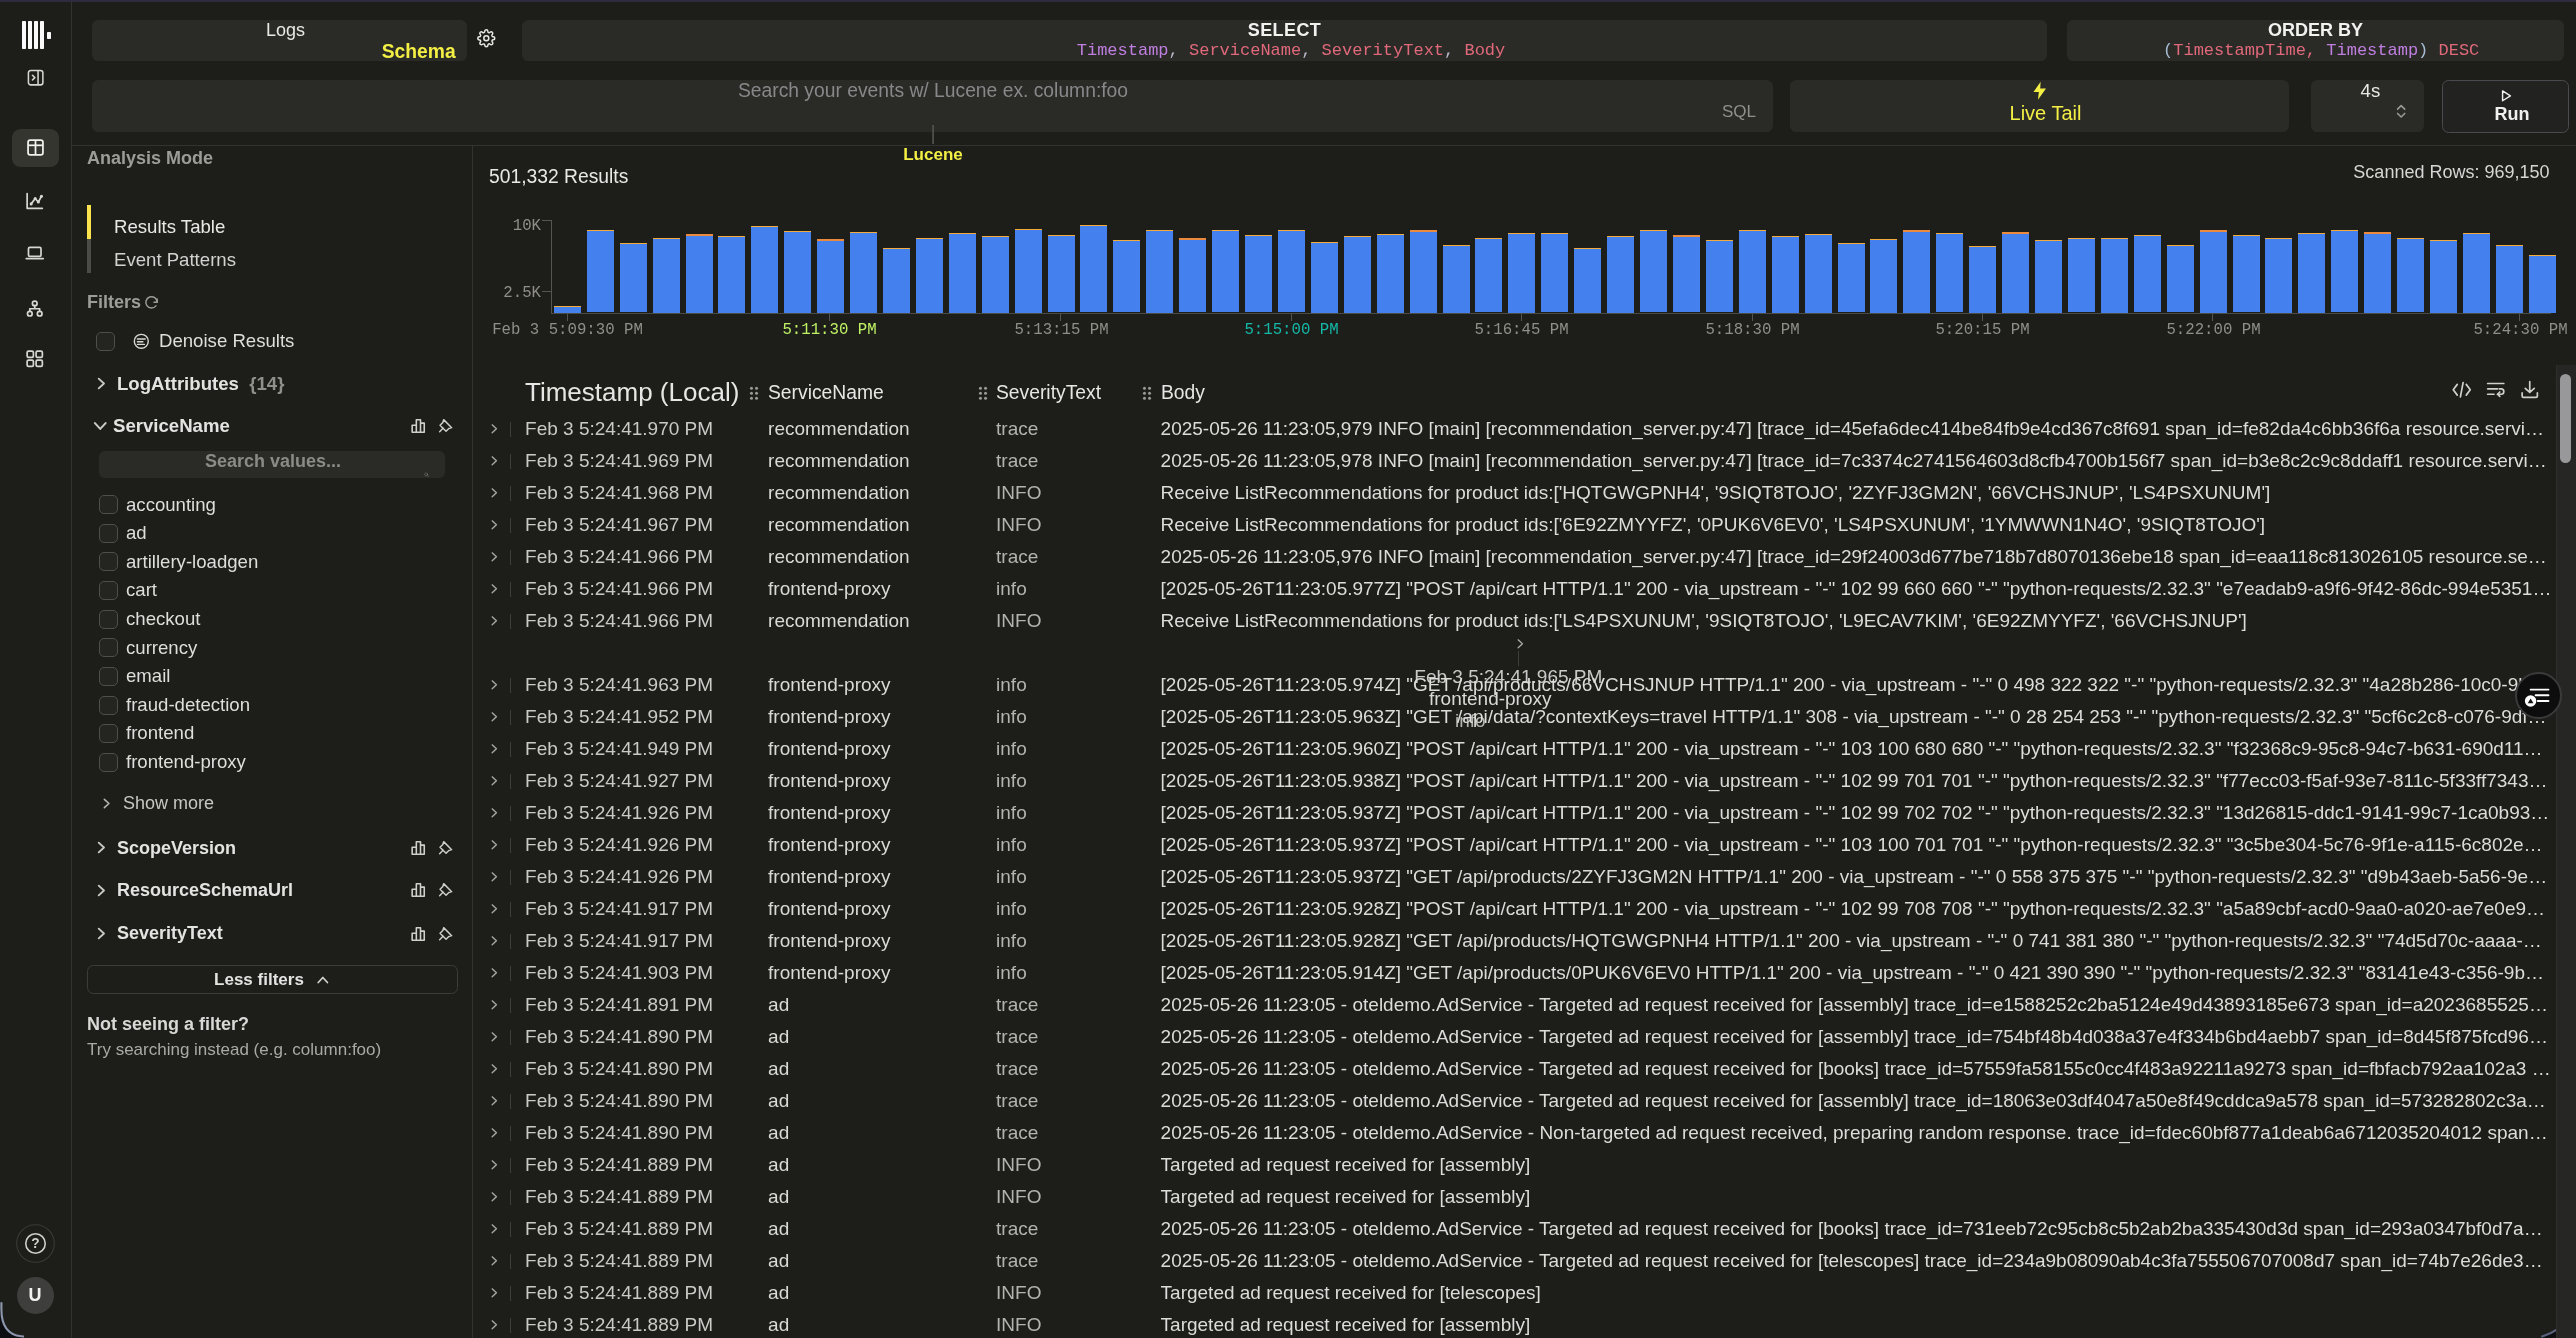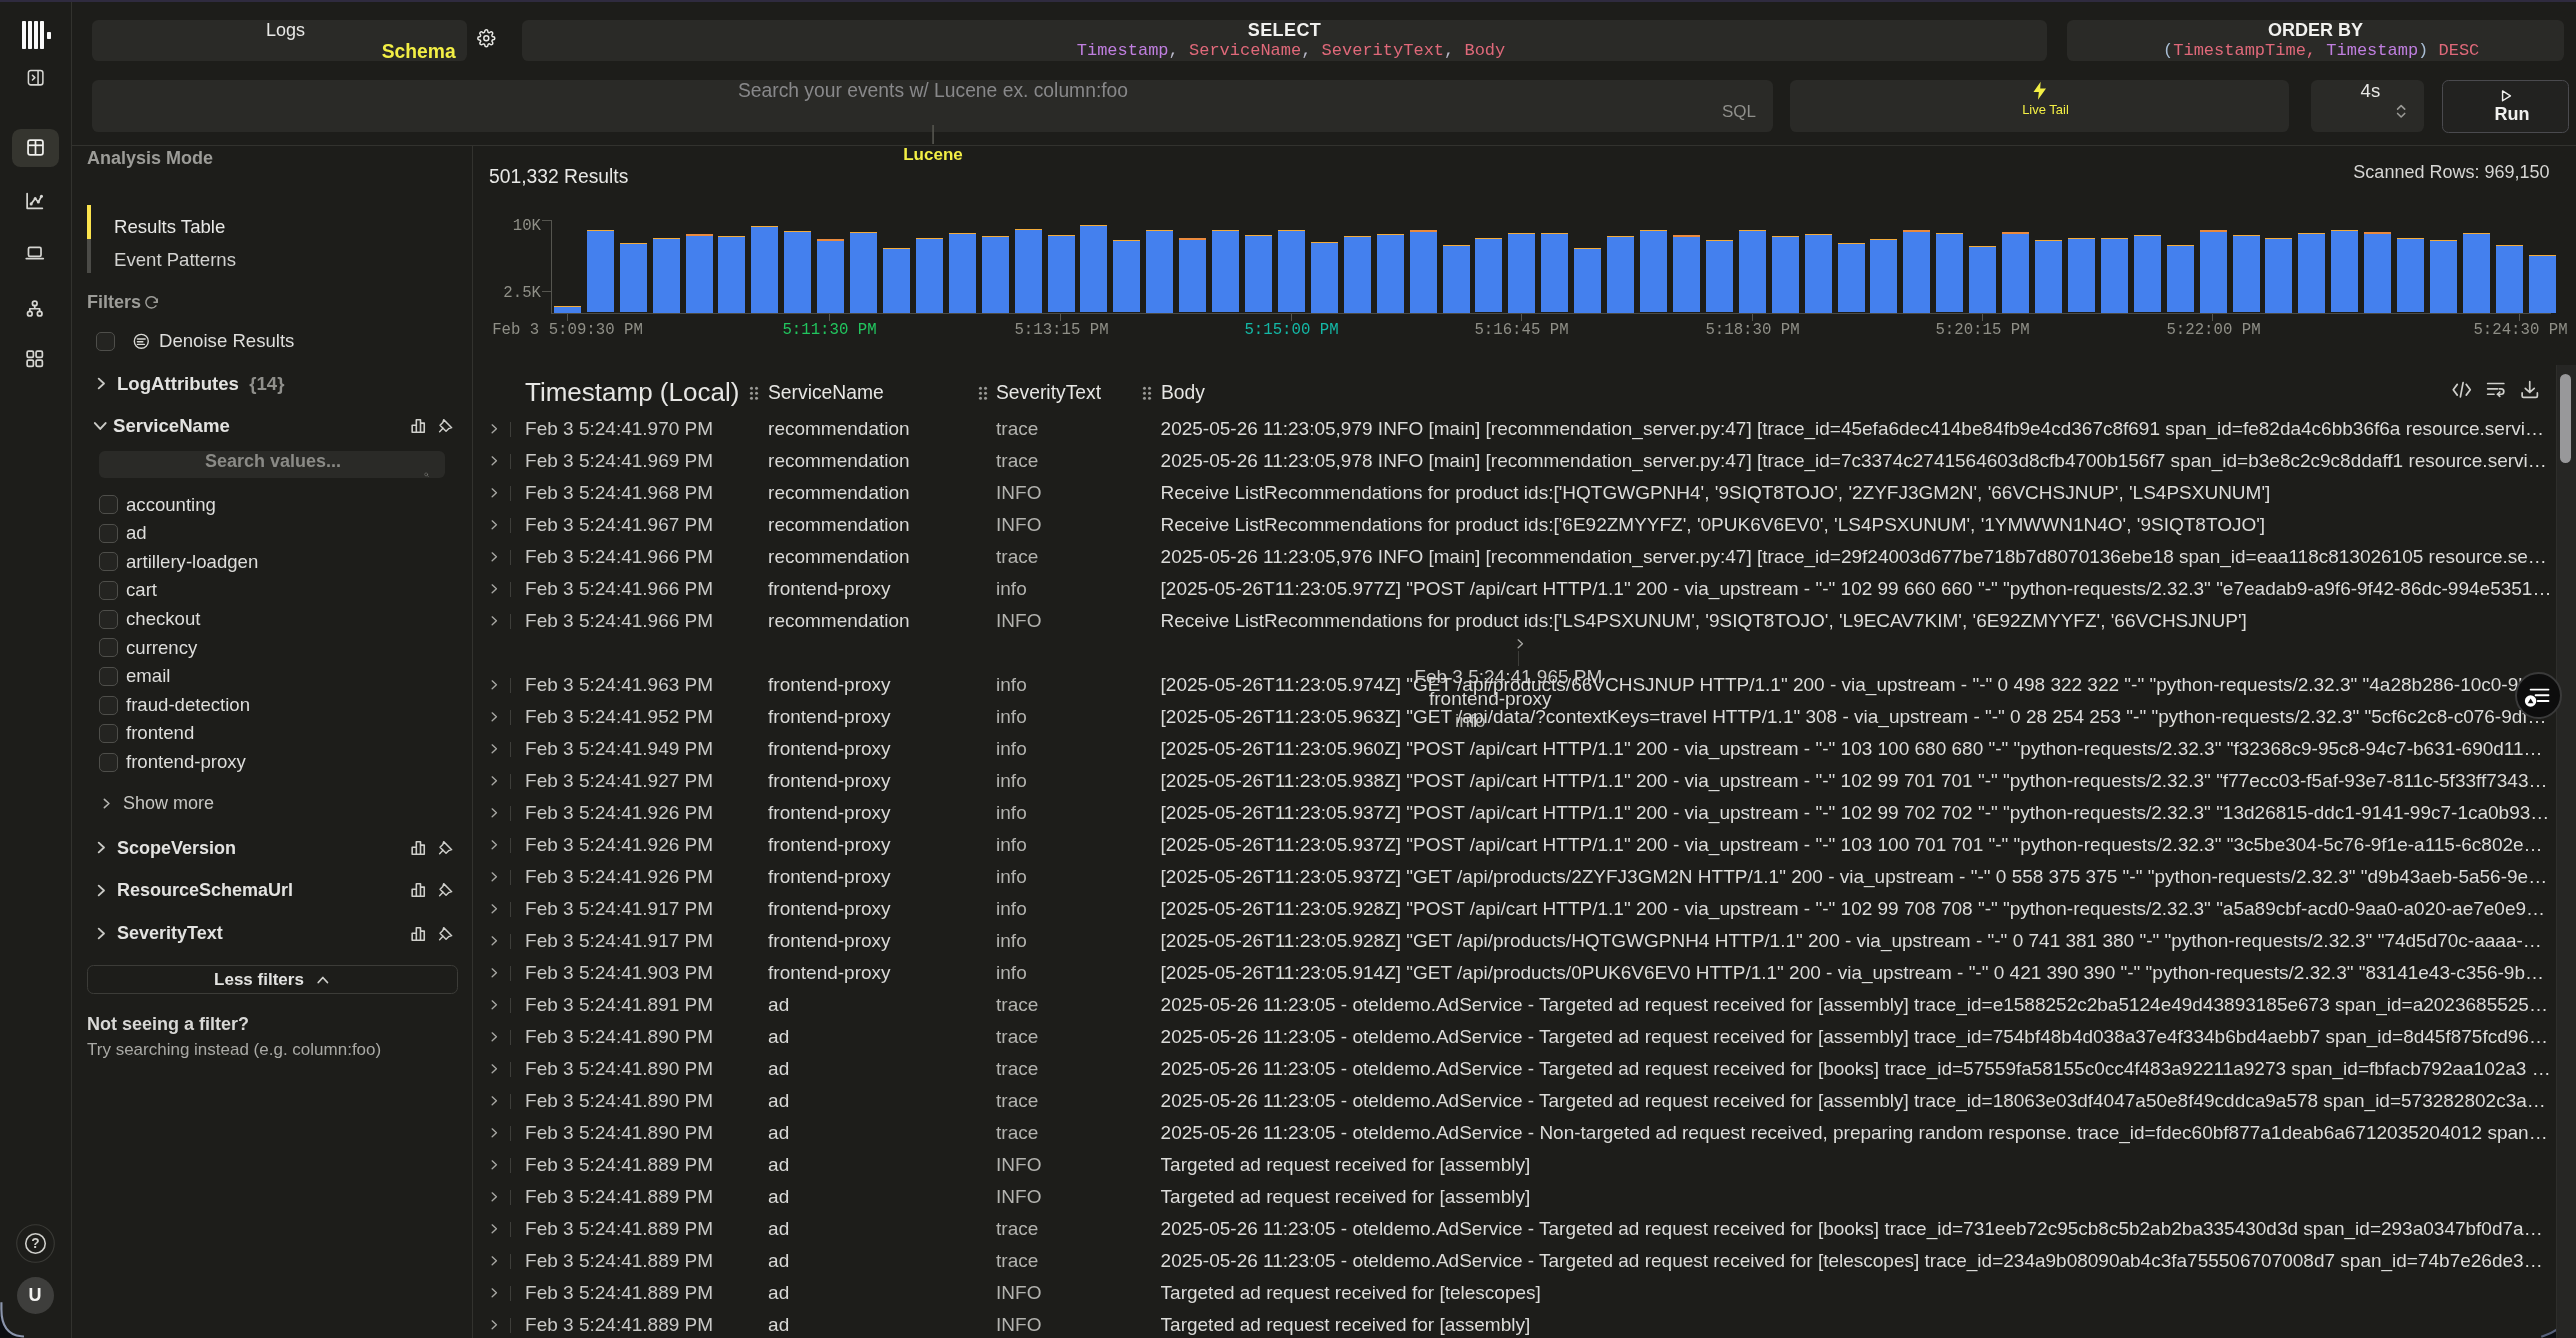--- a/index.html
+++ b/index.html
@@ -97,21 +97,21 @@
 <span style="font-size:17px;font-weight:bold;color:#f3ef45;">Lucene</span>
 </div>
 <div class="box row" style="left:2067px;top:20px;width:497px;height:41px;padding:0 15.7px;white-space:nowrap;overflow:hidden;">
 <span style="font-weight:bold;font-size:18px;color:#f2f2f0;">ORDER&nbsp;BY</span>
 <span class="mono" style="margin-left:11.4px;font-size:17px;color:#a8bdd4;">(<span style="color:#e0697a;">TimestampTime,</span> <span style="color:#c07fe0;">Timestamp</span>) <span style="color:#e0697a;">DESC</span></span>
 </div>
 <div class="box row" style="left:1790px;top:80px;width:499px;height:52px;padding:0 23.6px;">
 <svg width="21.5" height="21.5" viewBox="0 0 24 24" fill="#f3ef45">
         <path d="M13 2 L5 13.5 H11 L10 22 L19 9.5 H12.5 Z"></path>
       </svg>
-<span style="margin-left:12px;font-size:13px;color:#f3ef45;">Live Tail</span>
+<span style="margin-left:12px;font-size:20px;color:#f3ef45;">Live Tail</span>
 </div>
 <div class="box row" style="left:2311px;top:80px;width:113px;height:52px;padding:0 15.7px 0 21.5px;">
 <span style="font-size:18.6px;color:#e8e8e6;">4s</span>
 <svg style="margin-left:auto;" width="14.3" height="18.6" viewBox="0 0 20 26" fill="none" stroke="#9a9a96" stroke-width="2.2" stroke-linecap="round" stroke-linejoin="round">
 <polyline points="5,10 10,5 15,10"></polyline>
         <polyline points="5,16 10,21 15,16"></polyline>
       </svg>
 </div>
 <div class="box row" style="left:2442px;top:80px;width:127px;height:53px;background:#222220;border:1.4px solid #4a4a4e;justify-content:center;">
 <svg width="15.7" height="15.7" viewBox="0 0 24 24" fill="none" stroke="#f0f0ee" stroke-width="2.2" stroke-linejoin="round">
@@ -291,21 +291,21 @@
 <div class="abs" style="left:2331px;top:230px;width:26.5px;height:82px;background:#4480ee;border-top:1.4px solid #f2ab3c;"></div>
 <div class="abs" style="left:2364px;top:232px;width:26.5px;height:81px;background:#4480ee;border-top:2.1px solid #ea8a3e;"></div>
 <div class="abs" style="left:2397px;top:238px;width:26.5px;height:74px;background:#4480ee;border-top:1.4px solid #f2ab3c;"></div>
 <div class="abs" style="left:2430px;top:240px;width:26.5px;height:73px;background:#4480ee;border-top:1.4px solid #f2ab3c;"></div>
 <div class="abs" style="left:2463px;top:233px;width:26.5px;height:80px;background:#4480ee;border-top:1.4px solid #f2ab3c;"></div>
 <div class="abs" style="left:2496px;top:245px;width:26.5px;height:68px;background:#4480ee;border-top:1.4px solid #f2ab3c;"></div>
 <div class="abs" style="left:2529px;top:255px;width:26.5px;height:58px;background:#4480ee;border-top:1.4px solid #f2ab3c;"></div>
 <div class="abs" style="left:567px;top:314px;width:1.4px;height:7.2px;background:#55554f;"></div>
 <div class="abs mono" style="left:353px;top:320px;width:429px;text-align:center;font-size:15.7px;color:#8f8f87;line-height:21.5px;white-space:nowrap;">Feb 3 5:09:30 PM</div>
 <div class="abs" style="left:829px;top:314px;width:1.4px;height:7.2px;background:#55554f;"></div>
-<div class="abs mono" style="left:615px;top:320px;width:429px;text-align:center;font-size:15.7px;color:#22c55e;line-height:21.5px;white-space:nowrap;font-family:Liberation Mono, monospace;">5:11:30 PM</div>
+<div class="abs mono" style="left:615px;top:320px;width:429px;text-align:center;font-size:15.7px;color:#bef264;line-height:21.5px;white-space:nowrap;font-family:Liberation Mono, monospace;">5:11:30 PM</div>
 <div class="abs" style="left:1060px;top:314px;width:1.4px;height:7.2px;background:#55554f;"></div>
 <div class="abs mono" style="left:847px;top:320px;width:429px;text-align:center;font-size:15.7px;color:#8f8f87;line-height:21.5px;white-space:nowrap;">5:13:15 PM</div>
 <div class="abs" style="left:1291px;top:314px;width:1.4px;height:7.2px;background:#55554f;"></div>
 <div class="abs mono" style="left:1077px;top:320px;width:429px;text-align:center;font-size:15.7px;color:#14b8a6;line-height:21.5px;white-space:nowrap;">5:15:00 PM</div>
 <div class="abs" style="left:1521px;top:314px;width:1.4px;height:7.2px;background:#55554f;"></div>
 <div class="abs mono" style="left:1307px;top:320px;width:429px;text-align:center;font-size:15.7px;color:#8f8f87;line-height:21.5px;white-space:nowrap;">5:16:45 PM</div>
 <div class="abs" style="left:1752px;top:314px;width:1.4px;height:7.2px;background:#55554f;"></div>
 <div class="abs mono" style="left:1538px;top:320px;width:429px;text-align:center;font-size:15.7px;color:#8f8f87;line-height:21.5px;white-space:nowrap;">5:18:30 PM</div>
 <div class="abs" style="left:1982px;top:314px;width:1.4px;height:7.2px;background:#55554f;"></div>
 <div class="abs mono" style="left:1768px;top:320px;width:429px;text-align:center;font-size:15.7px;color:#8f8f87;line-height:21.5px;white-space:nowrap;">5:20:15 PM</div>

